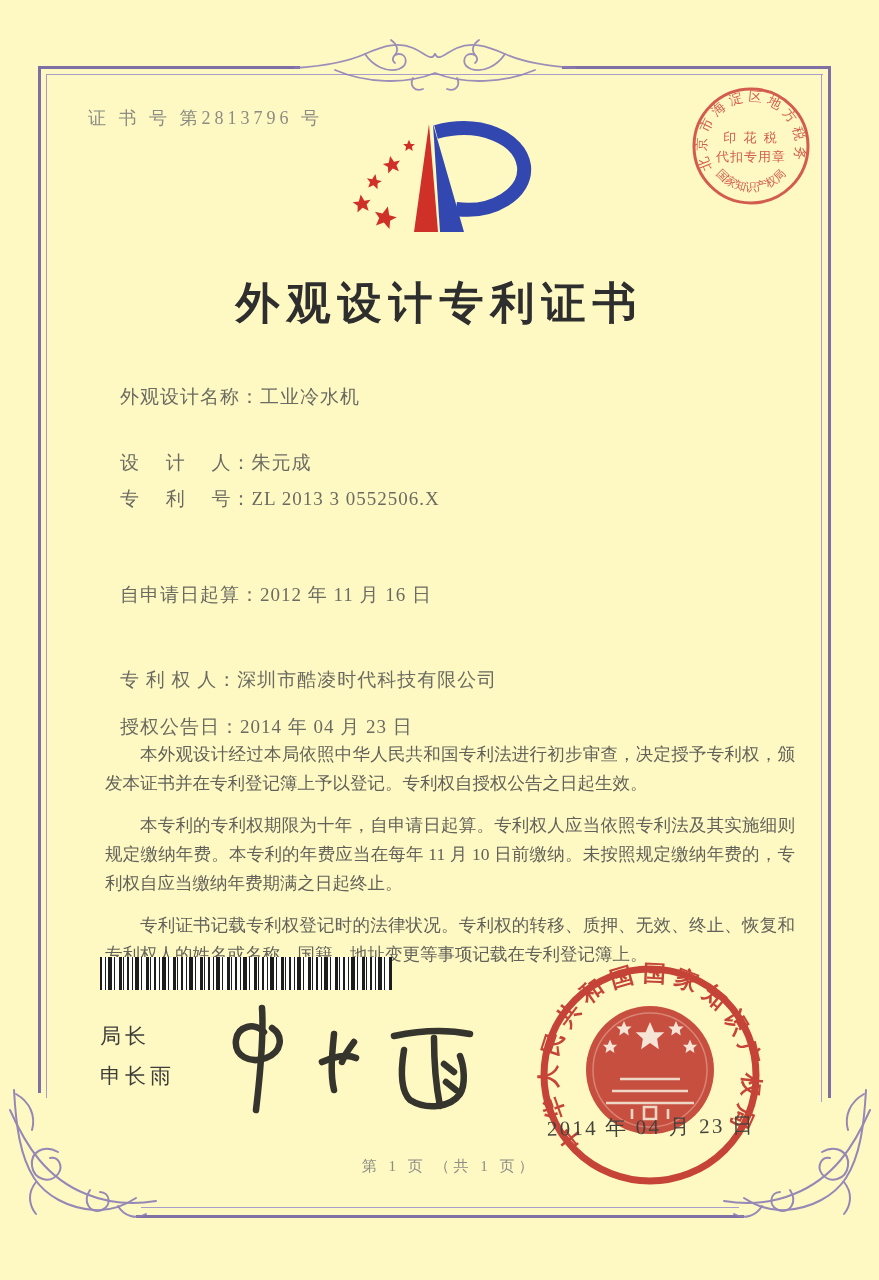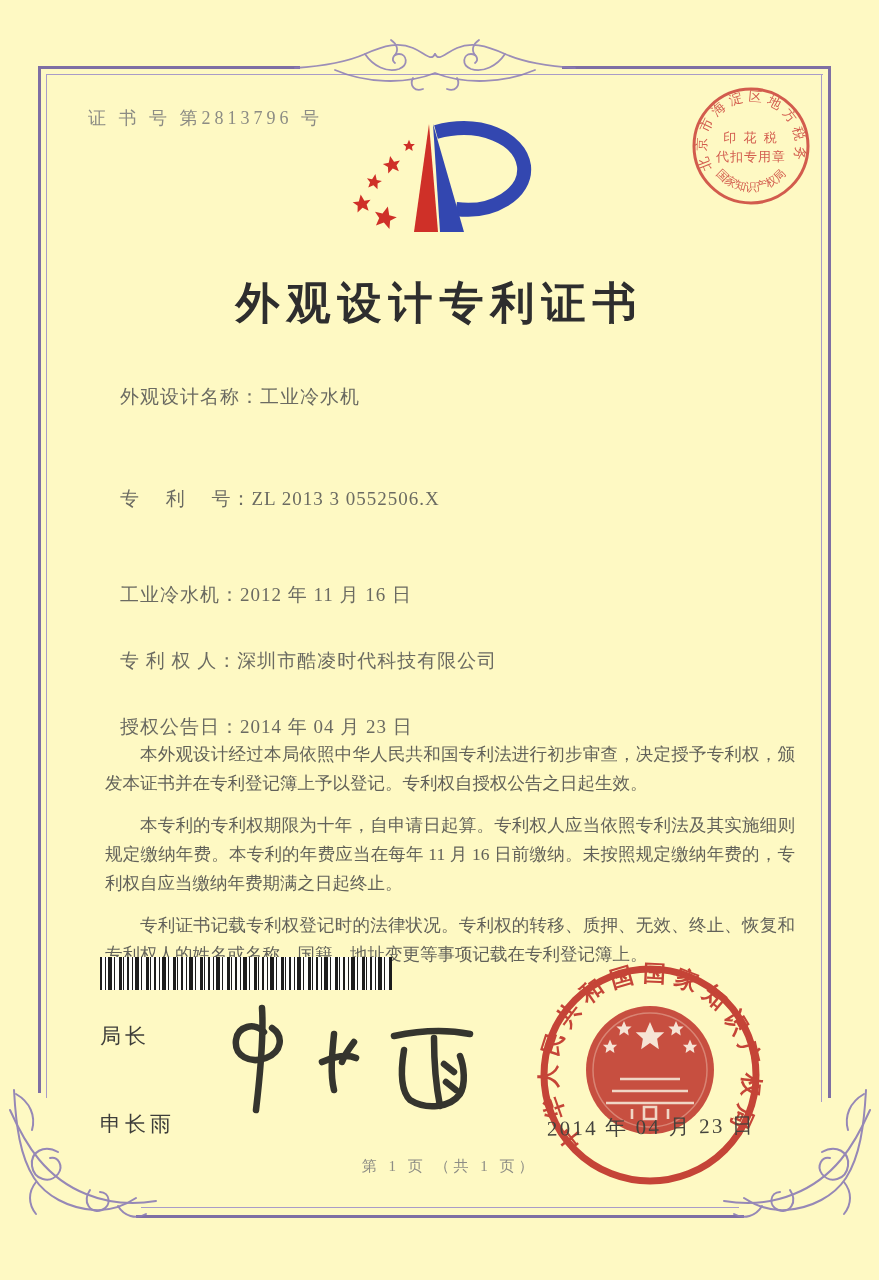--- a/index.html
+++ b/index.html
@@ -11,21 +11,21 @@
   .fl2{position:absolute;background:#a99cc8;}
   
   .certno{left:88px;top:106px;font-size:18px;letter-spacing:4px;color:#8c8c84;}
   .title{left:0;top:243px;width:879px;text-align:center;font-size:44px;font-weight:600;
          letter-spacing:7px;color:#2e2e2e;margin-top:31px;}
   .fieldrow{left:97px;font-size:19px;color:#6b6b62;letter-spacing:1px;white-space:pre;}
   .paras{left:92px;top:727px;width:716px;font-size:17.5px;line-height:29px;color:#62625a;
          text-align:justify;}
   .paras p{margin:13px;text-indent:2em;}
   .role{left:100px;top:1022px;font-size:21px;color:#3d3d3a;letter-spacing:4px;}
-  .dname{left:100px;top:1062px;font-size:21px;color:#3d3d3a;letter-spacing:4px;margin-top:48px;}
+  .dname{left:100px;top:1062px;font-size:21px;color:#3d3d3a;letter-spacing:4px;}
   .footer{left:10px;top:1157px;width:879px;text-align:center;font-size:15px;color:#8d8d85;letter-spacing:4px;}
   
   .barcode{left:100px;top:957px;width:292px;height:33px;
     background:repeating-linear-gradient(90deg,
       #1c1c1c 0 2px,#fdfdfb 2px 5px,#1c1c1c 5px 6px,#fdfdfb 6px 8px,
       #1c1c1c 8px 12px,#fdfdfb 12px 14px,#1c1c1c 14px 15px,#fdfdfb 15px 19px,
       #1c1c1c 19px 22px,#fdfdfb 22px 23px,#1c1c1c 23px 24px,#fdfdfb 24px 27px);}
   svg{position:absolute;overflow:visible;}
   .sealtext{font-family:"Liberation Serif","DejaVu Serif",serif;}
 </style>
@@ -114,36 +114,39 @@
         <textPath href="#taxBot" textLength="80" lengthAdjust="spacing">国家知识产权局</textPath>
       </text>
       <text x="63" y="59" font-size="13" fill="#cf4f44" text-anchor="middle" letter-spacing="2">印 花 税</text>
       <text x="63" y="78" font-size="13" fill="#cf4f44" text-anchor="middle" letter-spacing="1">代扣专用章</text>
     </g>
   </svg>
 
   <div class="abs fieldrow" style="top:362px;">
     <span>外观设计名称：</span><span>工业冷水机</span>
   </div>
+  <div class="abs fieldrow" style="top:428px;">
+    <span>设　 计　 人：</span><span>朱元成</span>
+  </div>
   <div class="abs fieldrow" style="top:464px;">
     <span>专　 利　 号：</span><span>ZL 2013 3 0552506.X</span>
   </div>
   <div class="abs fieldrow" style="top:560px;">
-    <span>工业冷水机：</span><span>2012 年 11 月 16 日</span>
+    <span>自申请日起算：</span><span>2012 年 11 月 16 日</span>
   </div>
-  <div class="abs fieldrow" style="top:626px;">
+  <div class="abs fieldrow" style="top:645px;">
     <span>专 利 权 人：</span><span>深圳市酷凌时代科技有限公司</span>
   </div>
   <div class="abs fieldrow" style="top:692px;">
     <span>授权公告日：</span><span>2014 年 04 月 23 日</span>
   </div>
 
   <div class="abs paras">
     <p>本外观设计经过本局依照中华人民共和国专利法进行初步审查，决定授予专利权，颁发本证书并在专利登记簿上予以登记。专利权自授权公告之日起生效。</p>
-    <p>本专利的专利权期限为十年，自申请日起算。专利权人应当依照专利法及其实施细则规定缴纳年费。本专利的年费应当在每年 11 月 16 日前缴纳。未按照规定缴纳年费的，专利权自应当缴纳年费期满之日起终止。</p>
+    <p>本专利的专利权期限为十年，自申请日起算。专利权人应当依照专利法及其实施细则规定缴纳年费。本专利的年费应当在每年 11 月 10 日前缴纳。未按照规定缴纳年费的，专利权自应当缴纳年费期满之日起终止。</p>
     <p>专利证书记载专利权登记时的法律状况。专利权的转移、质押、无效、终止、恢复和专利权人的姓名或名称、国籍、地址变更等事项记载在专利登记簿上。</p>
   </div>
 
   <div class="abs barcode"></div>
 
   <div class="abs role">局长</div>
   <div class="abs dname">申长雨</div>
 
   <svg style="left:198px;top:998px;" width="300" height="118" viewBox="0 0 300 118">
     <g stroke="#1a1a1a" stroke-width="6.5" fill="none" stroke-linecap="round" stroke-linejoin="round" opacity="0.88">

